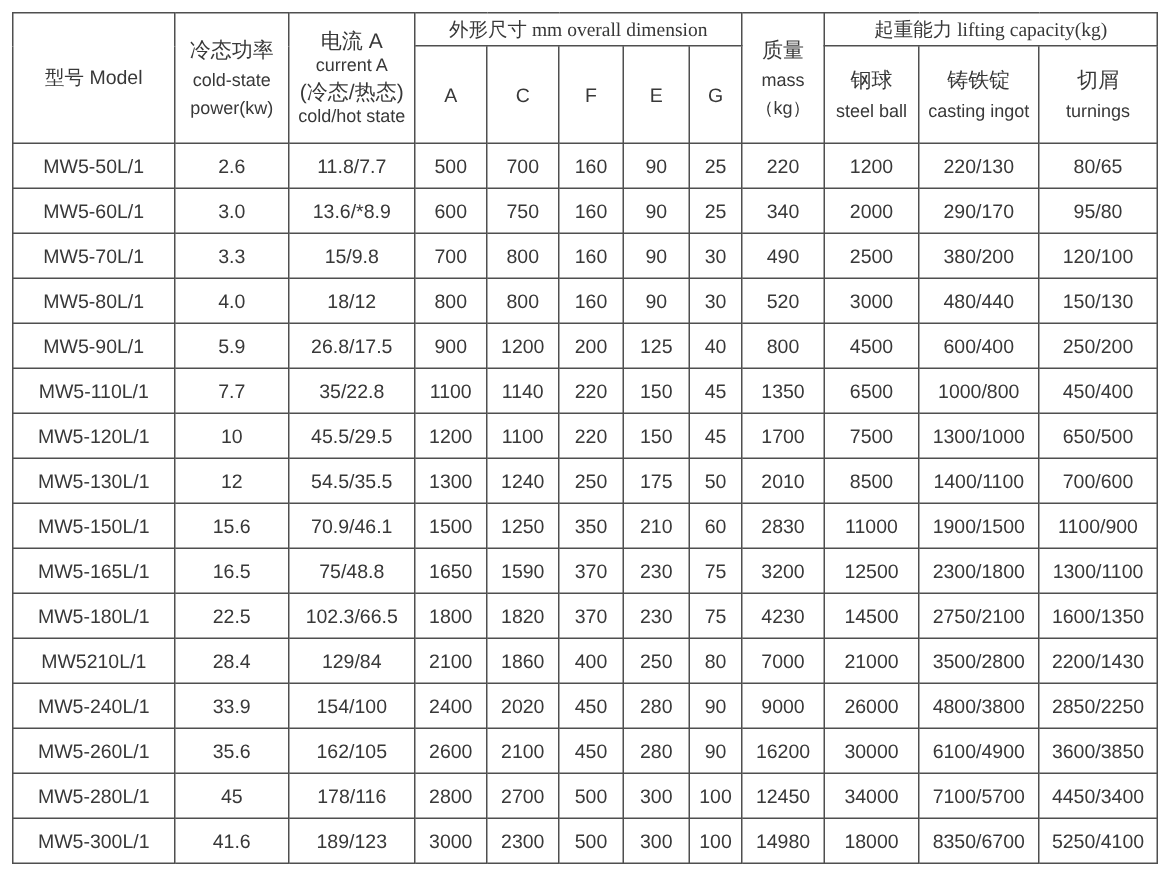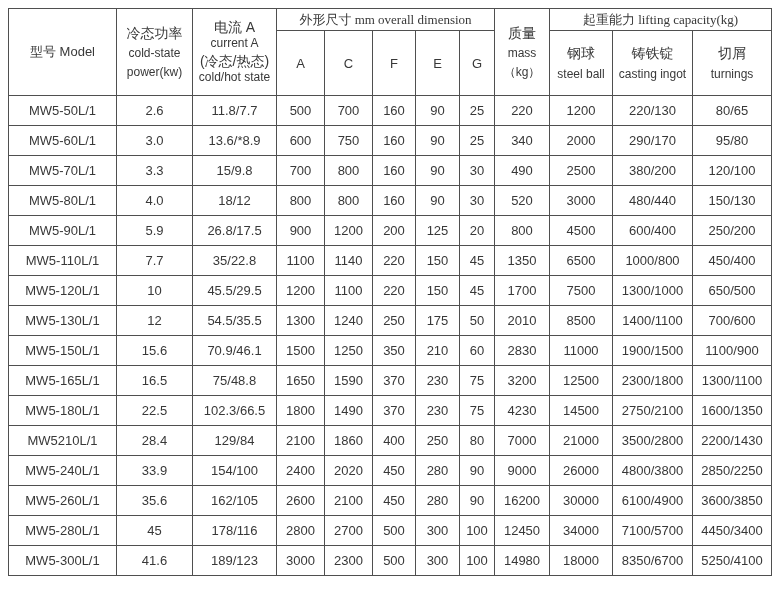--- a/index.html
+++ b/index.html
@@ -162,21 +162,21 @@
           <td>150/130</td>
         </tr>
         <tr>
           <td>MW5-90L/1</td>
           <td>5.9</td>
           <td>26.8/17.5</td>
           <td>900</td>
           <td>1200</td>
           <td>200</td>
           <td>125</td>
-          <td>20</td>
+          <td>40</td>
           <td>800</td>
           <td>4500</td>
           <td>600/400</td>
           <td>250/200</td>
         </tr>
         <tr>
           <td>MW5-110L/1</td>
           <td>7.7</td>
           <td>35/22.8</td>
           <td>1100</td>
@@ -243,21 +243,21 @@
           <td>3200</td>
           <td>12500</td>
           <td>2300/1800</td>
           <td>1300/1100</td>
         </tr>
         <tr>
           <td>MW5-180L/1</td>
           <td>22.5</td>
           <td>102.3/66.5</td>
           <td>1800</td>
-          <td>1490</td>
+          <td>1820</td>
           <td>370</td>
           <td>230</td>
           <td>75</td>
           <td>4230</td>
           <td>14500</td>
           <td>2750/2100</td>
           <td>1600/1350</td>
         </tr>
         <tr>
           <td>MW5210L/1</td>

